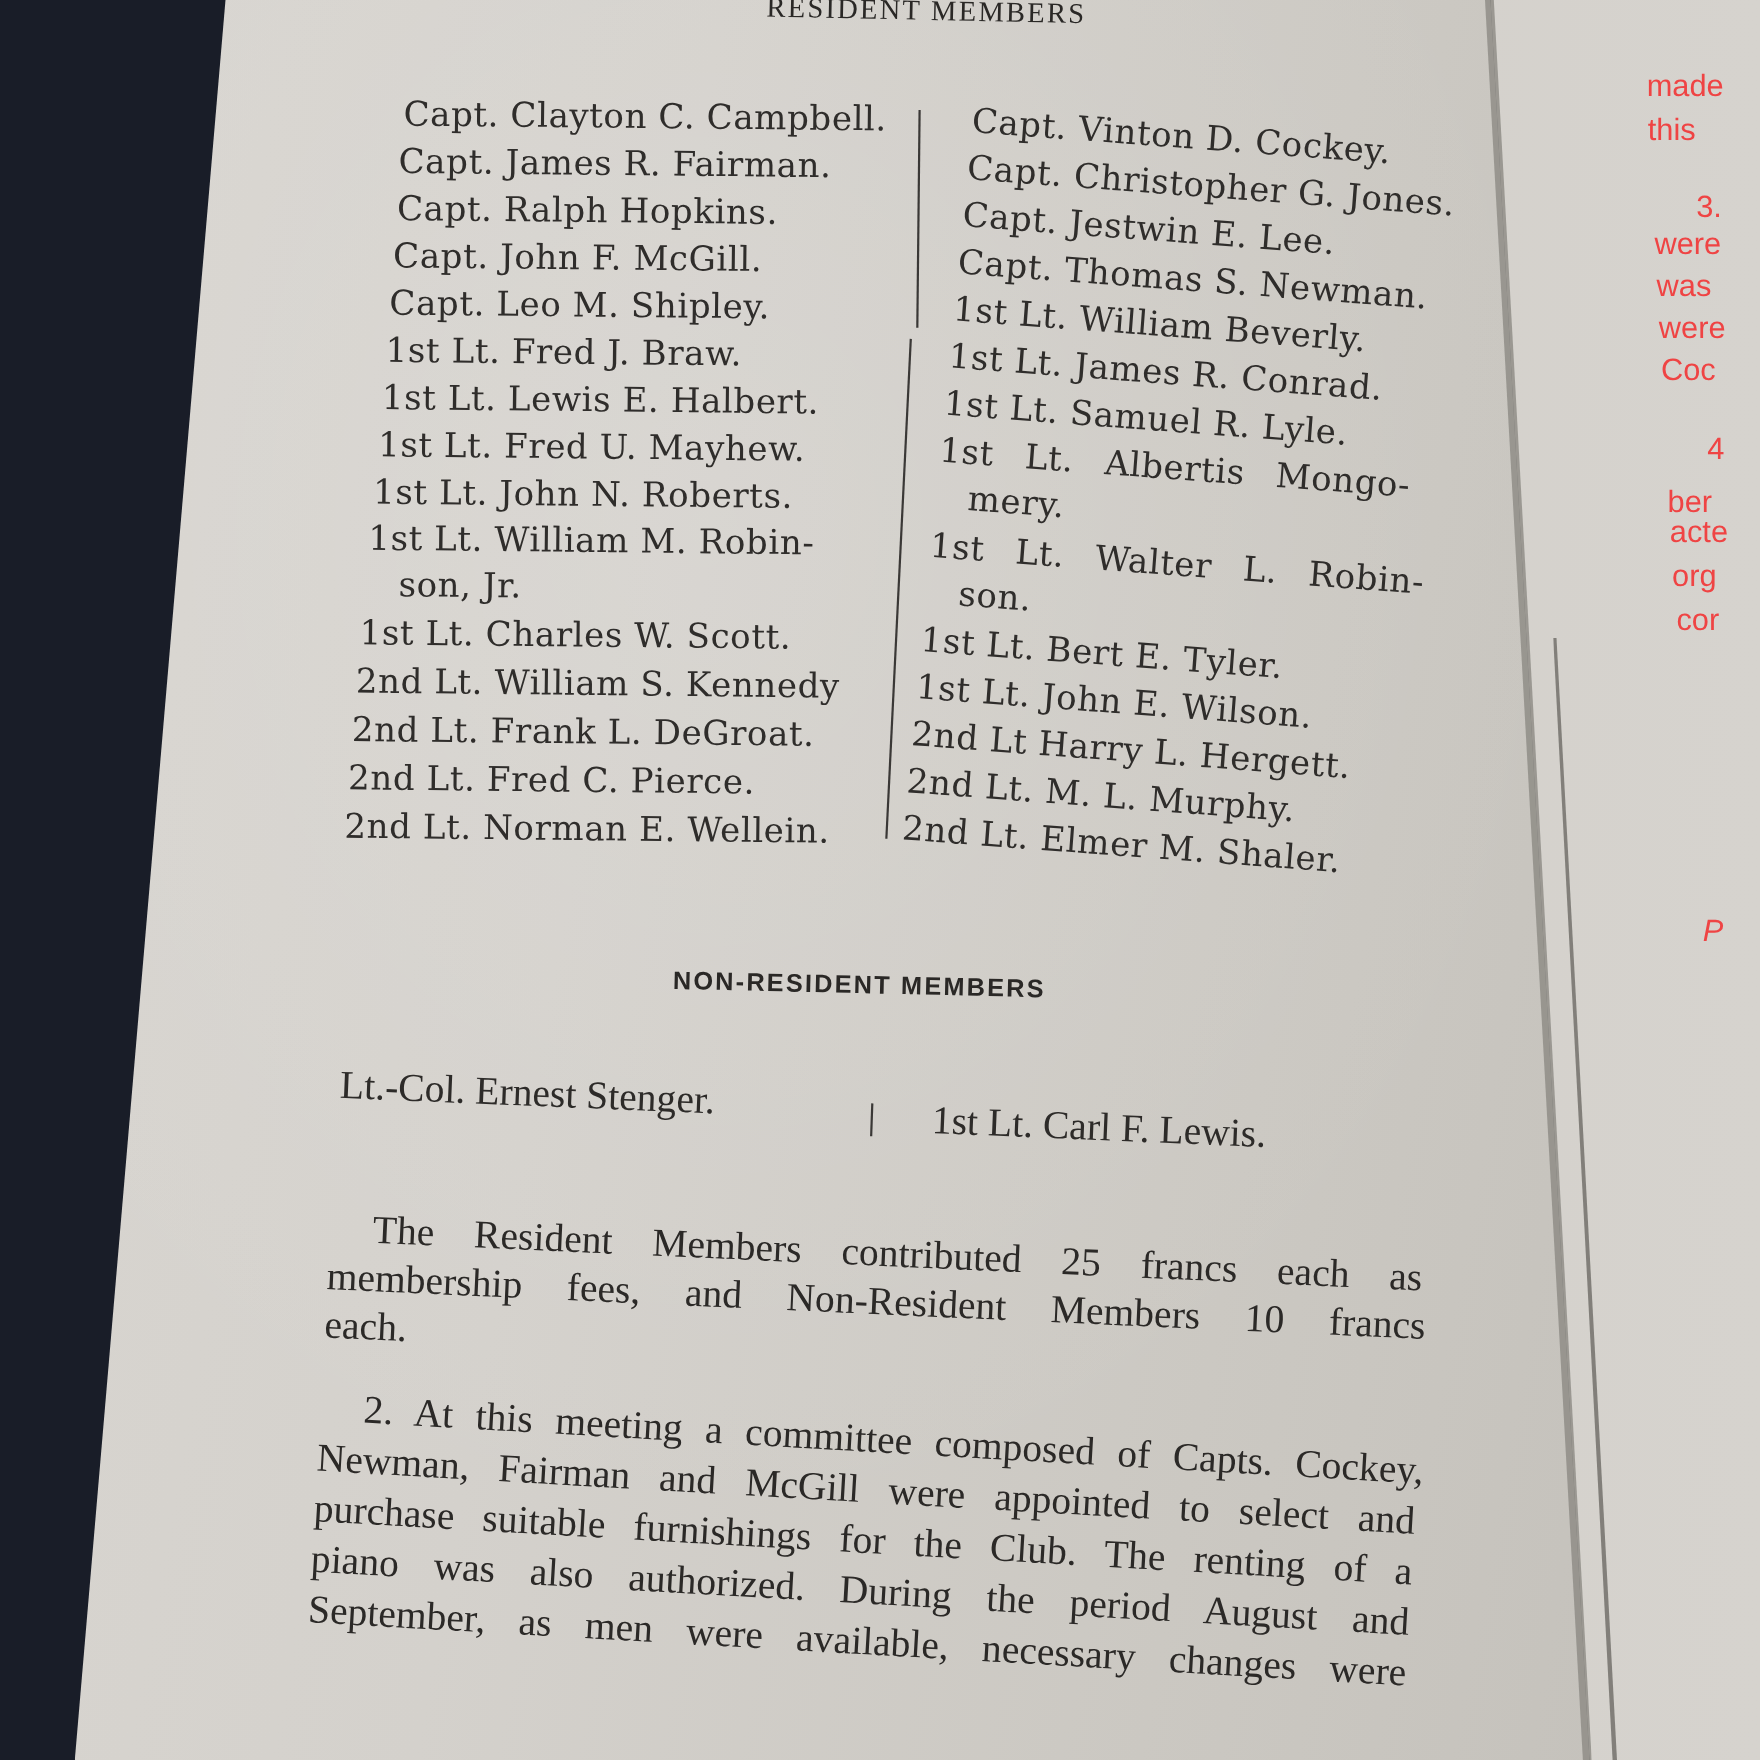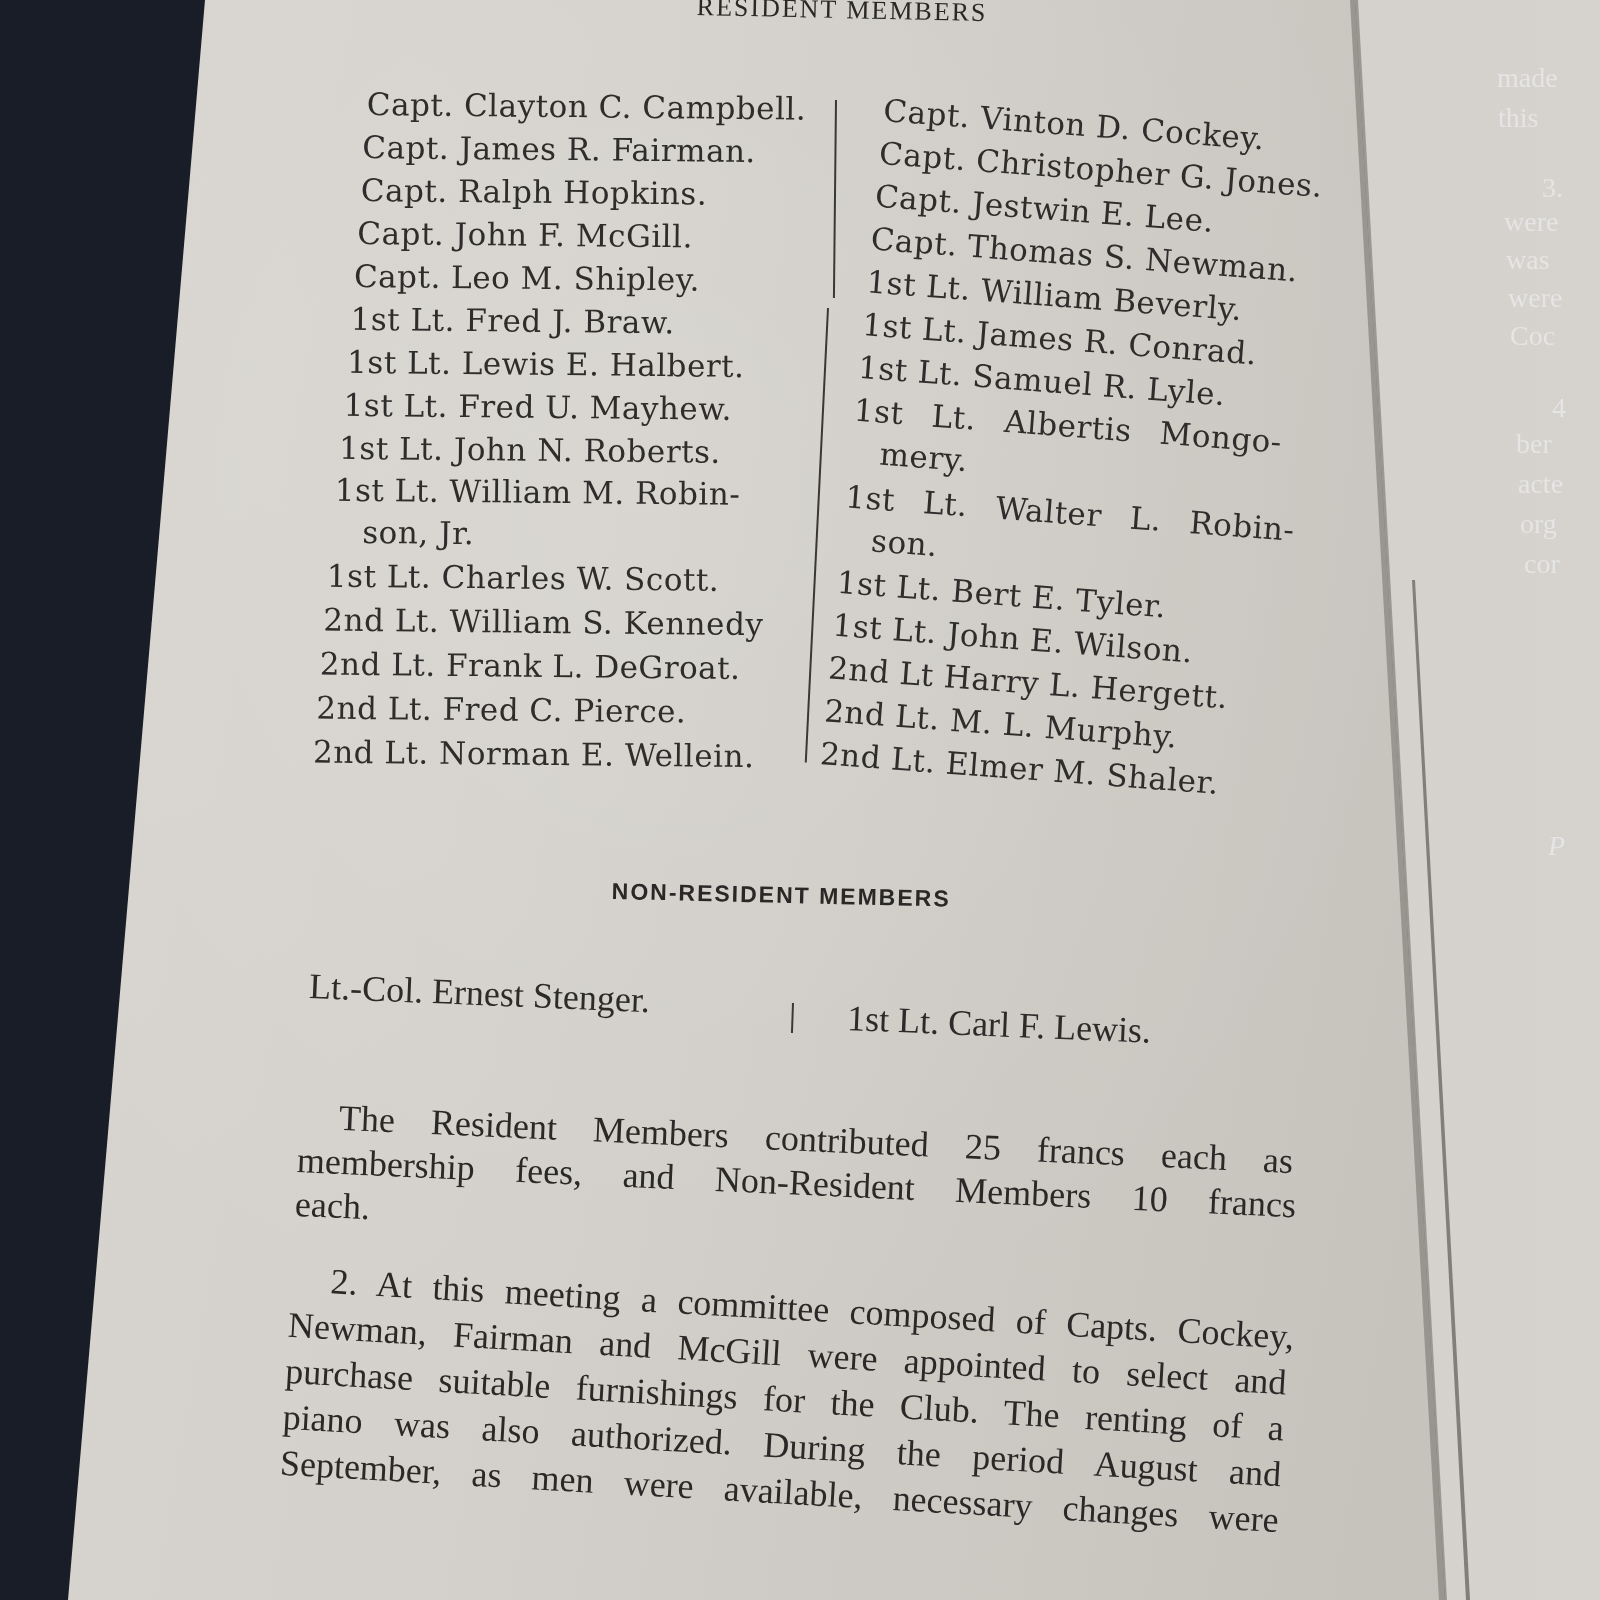--- a/index.html
+++ b/index.html
@@ -144,23 +144,23 @@
     width: 1000px;
     text-align: justify;
     text-align-last: justify;
   }
   .para .line.last { text-align-last: left; }
   .para1 { left: 300px; top: 1095px; transform: rotate(2.6deg); width: 995px; }
   .para2 { left: 292px; top: 1258px; transform: rotate(3.3deg); width: 1005px; }
 
   .right-frag {
     position: absolute;
-    font-family: Liberation Serif, serif;
+    font-family: Liberation Sans, sans-serif;
     font-size: 28px;
-    color: #e5e5e5;
+    color: #ef4444;
     white-space: nowrap;
   }
 </style>
 </head>
 <body>
 
 <div class="scene">
   <div class="page-right"></div>
   <div class="page-main"></div>
   <div class="page-fold"></div>
@@ -229,18 +229,18 @@
   </div>
 
   <div class="right-frag" style="left:1497px;top:62px">made</div>
   <div class="right-frag" style="left:1498px;top:102px">this</div>
   <div class="right-frag" style="left:1542px;top:172px">3.</div>
   <div class="right-frag" style="left:1504px;top:206px">were</div>
   <div class="right-frag" style="left:1506px;top:244px">was</div>
   <div class="right-frag" style="left:1508px;top:282px">were</div>
   <div class="right-frag" style="left:1510px;top:320px">Coc</div>
   <div class="right-frag" style="left:1552px;top:392px">4</div>
-  <div class="right-frag" style="left:1516px;top:428px">ber</div>
+  <div class="right-frag" style="left:1516px;top:440px">ber</div>
   <div class="right-frag" style="left:1518px;top:468px">acte</div>
   <div class="right-frag" style="left:1520px;top:508px">org</div>
   <div class="right-frag" style="left:1524px;top:548px">cor</div>
   <div class="right-frag" style="left:1548px;top:830px; font-style:italic">P</div>
 </div>
 
 </body></html>

